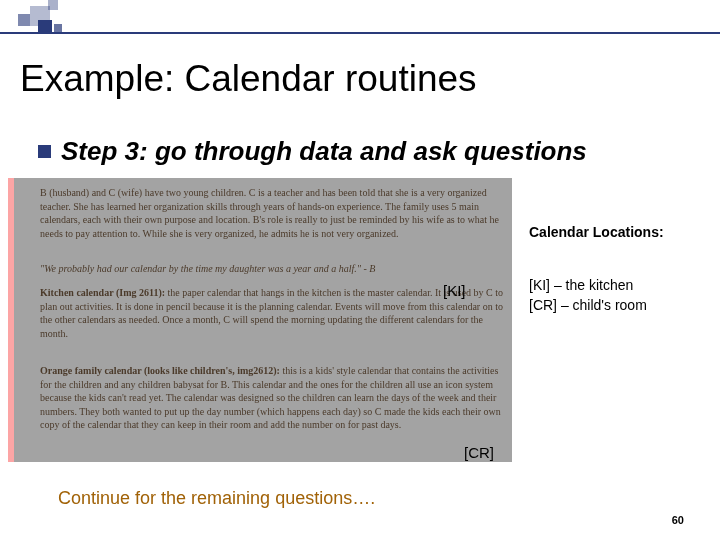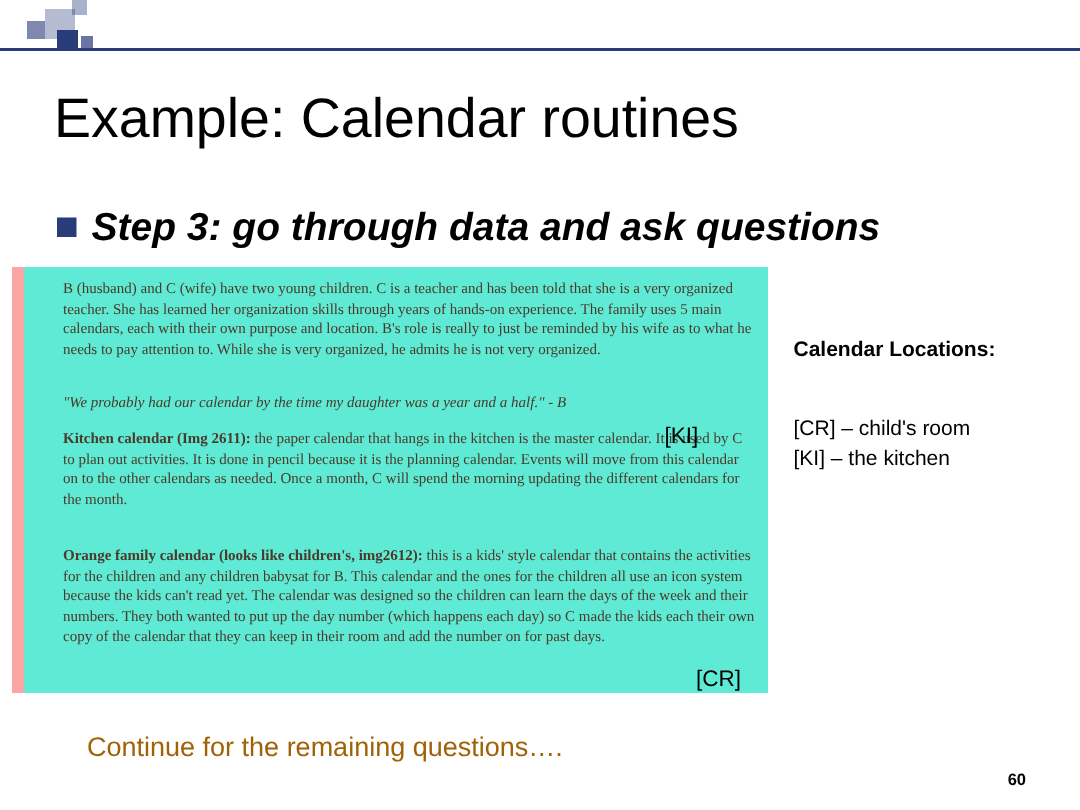--- a/index.html
+++ b/index.html
@@ -36,21 +36,20 @@
   .sq4 { top: 0px; left: 48px; width: 10px; height: 10px; opacity:0.4; }
   .sq5 { top: 24px; left: 54px; width: 8px; height: 8px; opacity:0.7; }
 
   .slide-title {
     position: absolute;
     top: 58px;
     left: 20px;
     font-size: 37px;
     color: #000;
     font-family: Arial, sans-serif;
-    margin-left: 16px;
   }
   .bullet-row {
     position: absolute;
     top: 136px;
     left: 38px;
     display: flex;
     align-items: center;
     gap: 10px;
     font-style: italic;
   }
@@ -64,22 +63,22 @@
     font-size: 26px;
     font-weight: bold;
     color: #000;
   }
   .doc-image {
     position: absolute;
     top: 178px;
     left: 8px;
     width: 504px;
     height: 284px;
-    background: #5eead4;
-    border-left: 8px solid #fca5a5;
+    background: #a3a3a3;
+    border-left: 6px solid #fca5a5;
   }
   .doc-text {
     position: absolute;
     left: 26px;
     right: 8px;
     font-family: "Times New Roman", serif;
     color: #4b3a2a;
     font-size: 10px;
     line-height: 1.35;
   }
@@ -158,19 +157,19 @@
   <div class="doc-text para4">
     <span class="bold">Orange family calendar (looks like children's, img2612):</span><span> this is a kids' style calendar that contains the activities for the children and any children babysat for B. This calendar and the ones for the children all use an icon system because the kids can't read yet. The calendar was designed so the children can learn the days of the week and their numbers. They both wanted to put up the day number (which happens each day) so C made the kids each their own copy of the calendar that they can keep in their room and add the number on for past days.</span>
   </div>
 </div>
 
 <div class="annot annot-ki">[KI]</div>
 <div class="annot annot-cr">[CR]</div>
 
 <div class="side-title">Calendar Locations:</div>
 <div class="legend">
+  <div>[KI] – the kitchen</div>
   <div>[CR] – child's room</div>
-  <div>[KI] – the kitchen</div>
 </div>
 
 <div class="continue-text">Continue for the remaining questions….</div>
 
 <div class="page-num">60</div>
 
 </body></html>

